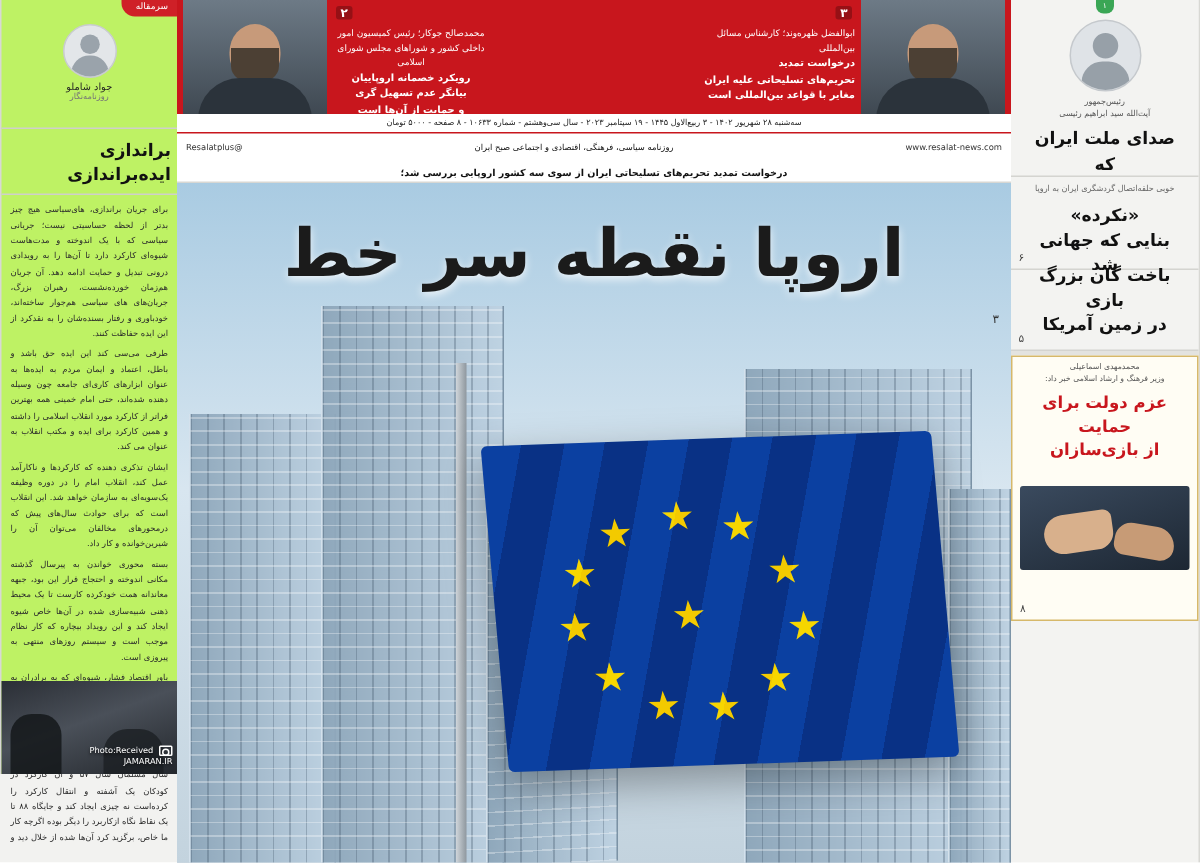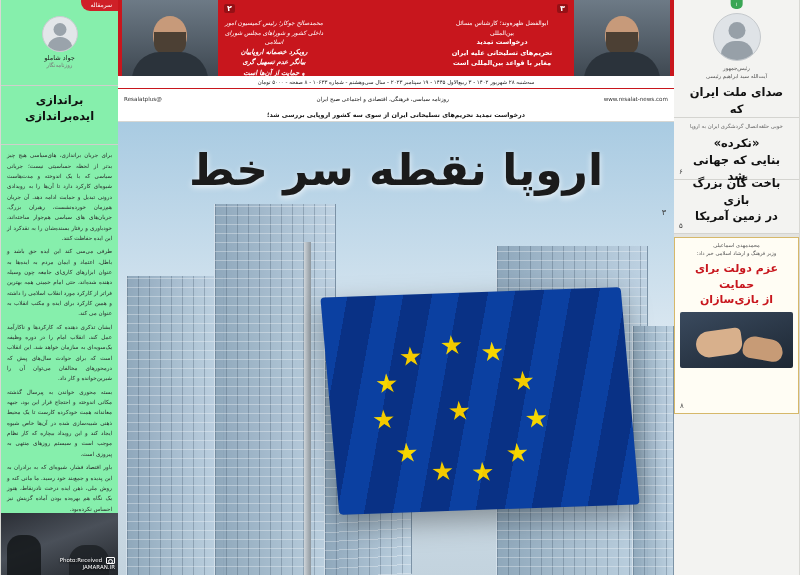--- a/index.html
+++ b/index.html
@@ -20,22 +20,22 @@
     height: 575px;
     background: #f2f2f0;
     box-sizing: border-box;
   }
 
   
   .col-left {
     position: absolute;
     left: 0; top: 0;
     width: 118px;
-    height: 575px;
-    background: #86efac;
+    height: 516px;
+    background: #bef264;
     border-left: 1px solid #d8d8d4;
     box-sizing: border-box;
   }
   .col-center {
     position: absolute;
     left: 118px; top: 0;
     width: 556px;
     height: 575px;
     background: #ffffff;
     box-sizing: border-box;
@@ -104,22 +104,21 @@
   }
   .lc-role {
     text-align: center;
     font-size: 5.5px;
     color: #777;
   }
   .lc-headline {
     font-size: 11.5px;
     font-weight: bold;
     color: #111;
-    text-align: center;
-    padding: 6px 4px 20px 4px;
+    padding: 6px 4px 5px 4px;
     line-height: 1.4;
     border-bottom: 1px solid #cfcfcb;
   }
   .lc-body {
     padding: 5px 6px 4px 6px;
     font-size: 5.6px;
     line-height: 1.85;
     color: #2a2a2a;
     text-align: justify;
     height: 425px;
@@ -235,22 +234,22 @@
 
   .mast-cap {
     position: absolute;
     top: 18px;
     color: #fff;
     font-size: 6px;
     line-height: 1.6;
     text-align: center;
     width: 104px;
   }
-  .mast-cap.l { left: 104px; font-style: italic; }
-  .mast-cap.r { right: 120px; }
+  .mast-cap.l { left: 104px; }
+  .mast-cap.r { right: 104px; text-align: right; }
   .mast-cap .bold { font-weight: bold; font-size: 6.6px; }
 
   .mast-title {
     position: absolute;
     left: 50%;
     top: 14px;
     transform: translateX(-50%);
     color: #fff;
     font-size: 46px;
     font-weight: bold;
@@ -476,21 +475,21 @@
     color: #555;
     text-align: center;
     line-height: 1.5;
   }
   .rc-ad-title {
     font-size: 11px;
     font-weight: bold;
     color: #c8161d;
     text-align: center;
     line-height: 1.45;
-    padding: 3px 0 4px 0;
+    padding: 3px 0 16px 0;
   }
   .rc-ad-img {
     height: 56px;
     background: linear-gradient(160deg,#3a4a5e,#1d2733);
     border-radius: 2px;
     position: relative;
     overflow: hidden;
   }
   .rc-ad-img .hand {
     position: absolute;

